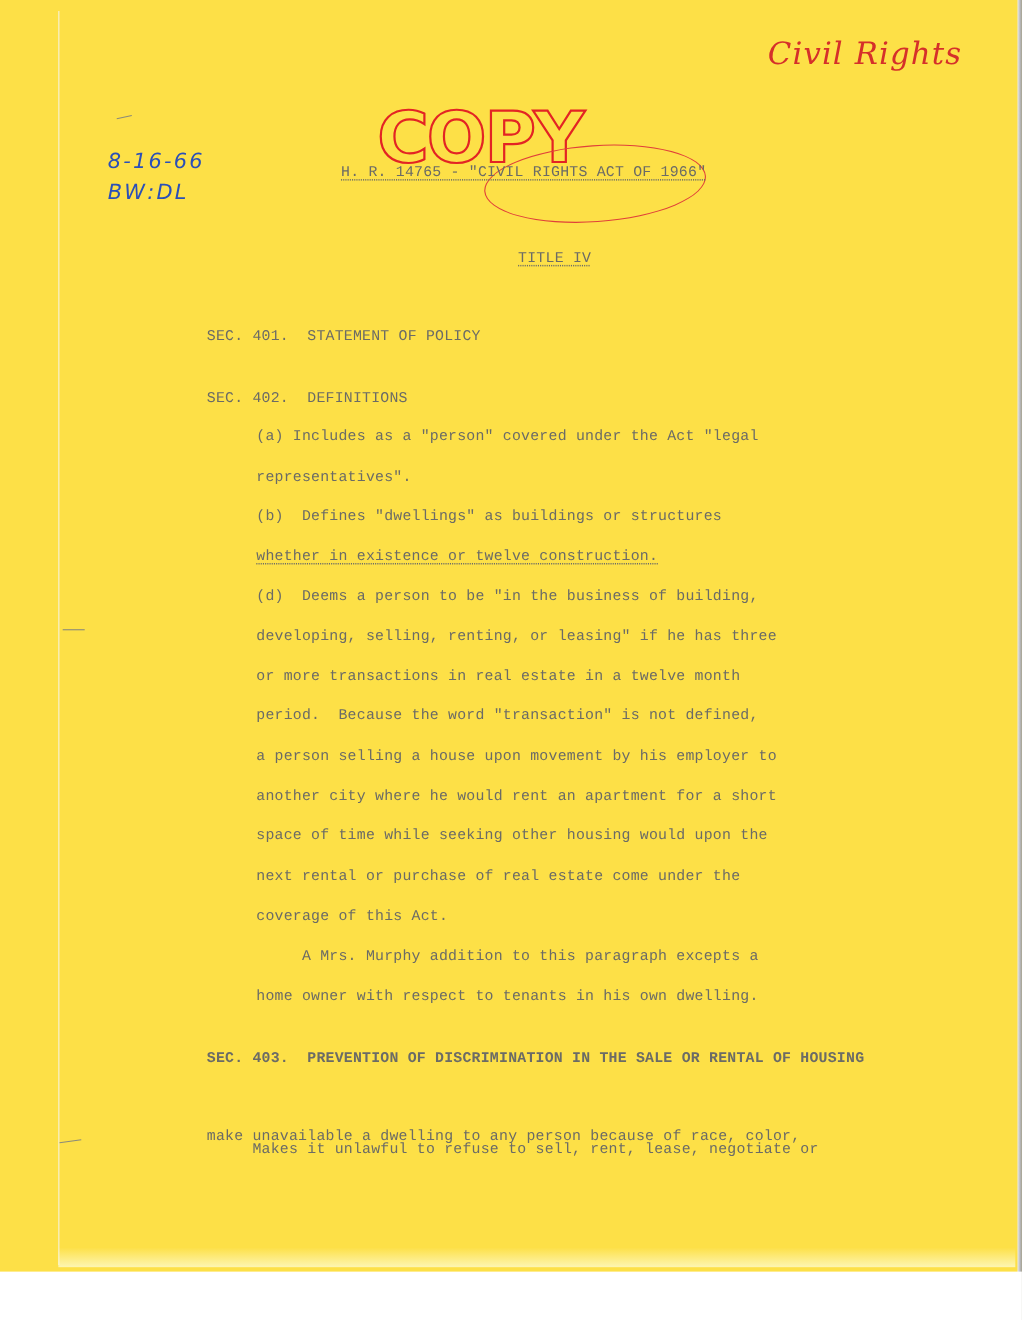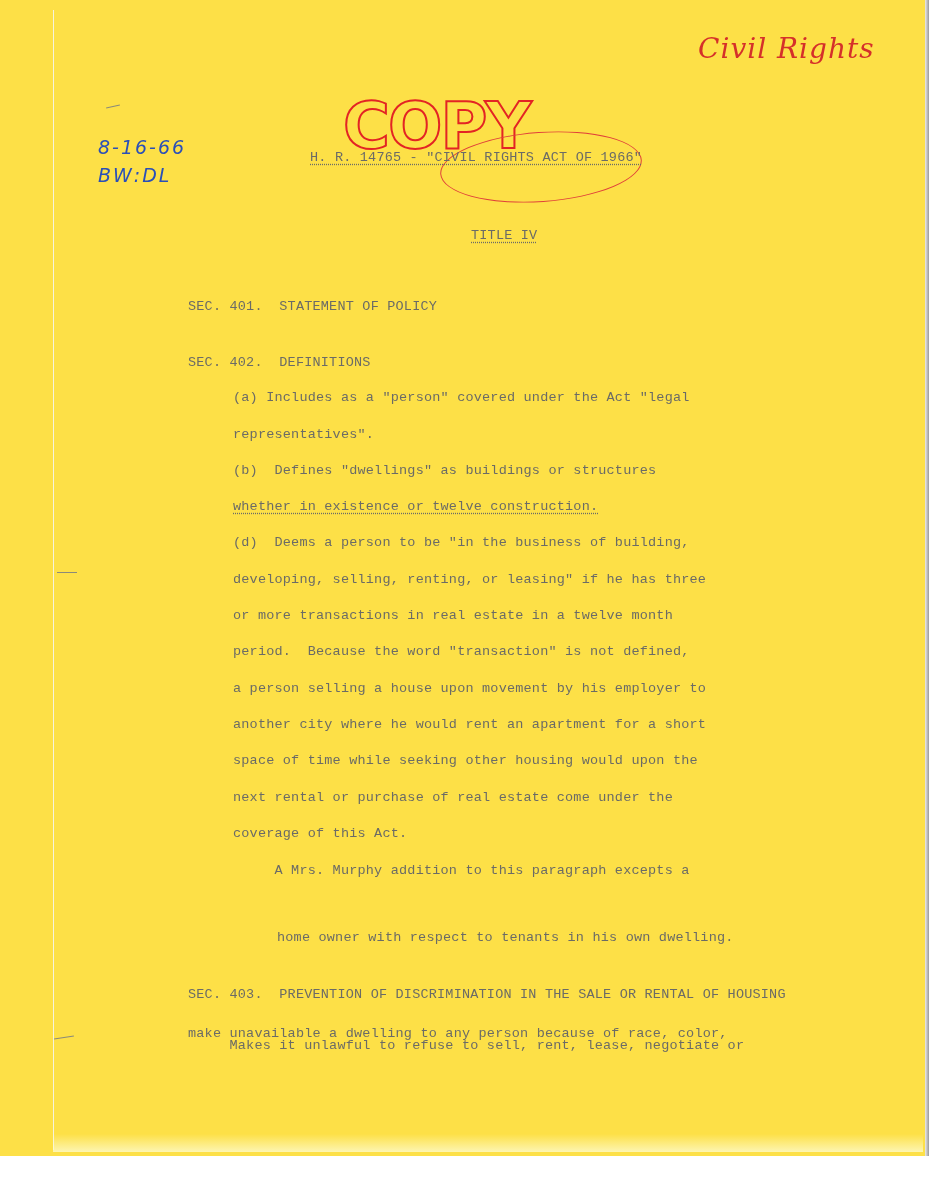--- a/index.html
+++ b/index.html
@@ -91,20 +91,20 @@
   <div class="typed" style="left:233px;top:535px;">(d)  Deems a person to be "in the business of building,</div>
   <div class="typed" style="left:233px;top:572px;">developing, selling, renting, or leasing" if he has three</div>
   <div class="typed" style="left:233px;top:608px;">or more transactions in real estate in a twelve month</div>
   <div class="typed" style="left:233px;top:644px;">period.  Because the word "transaction" is not defined,</div>
   <div class="typed" style="left:233px;top:681px;">a person selling a house upon movement by his employer to</div>
   <div class="typed" style="left:233px;top:717px;">another city where he would rent an apartment for a short</div>
   <div class="typed" style="left:233px;top:753px;">space of time while seeking other housing would upon the</div>
   <div class="typed" style="left:233px;top:790px;">next rental or purchase of real estate come under the</div>
   <div class="typed" style="left:233px;top:826px;">coverage of this Act.</div>
   <div class="typed" style="left:233px;top:863px;">     A Mrs. Murphy addition to this paragraph excepts a</div>
-  <div class="typed" style="left:233px;top:930px;margin-left:44px;">home owner with respect to tenants in his own dwelling.</div>
+  <div class="typed" style="left:233px;top:899px;">home owner with respect to tenants in his own dwelling.</div>
 
-  <div class="typed" style="left:188px;top:987px;">SEC. 403.  PREVENTION OF DISCRIMINATION IN THE SALE OR RENTAL OF HOUSING</div>
+  <div class="typed" style="left:188px;top:955px;font-weight:bold;">SEC. 403.  PREVENTION OF DISCRIMINATION IN THE SALE OR RENTAL OF HOUSING</div>
   <div class="typed" style="left:188px;top:990px;margin-top:48px;">     Makes it unlawful to refuse to sell, rent, lease, negotiate or</div>
   <div class="typed" style="left:188px;top:1026px;">make unavailable a dwelling to any person because of race, color,</div>
 
   <div class="page-edge-bottom"></div>
 </div>
 
 </body></html>

